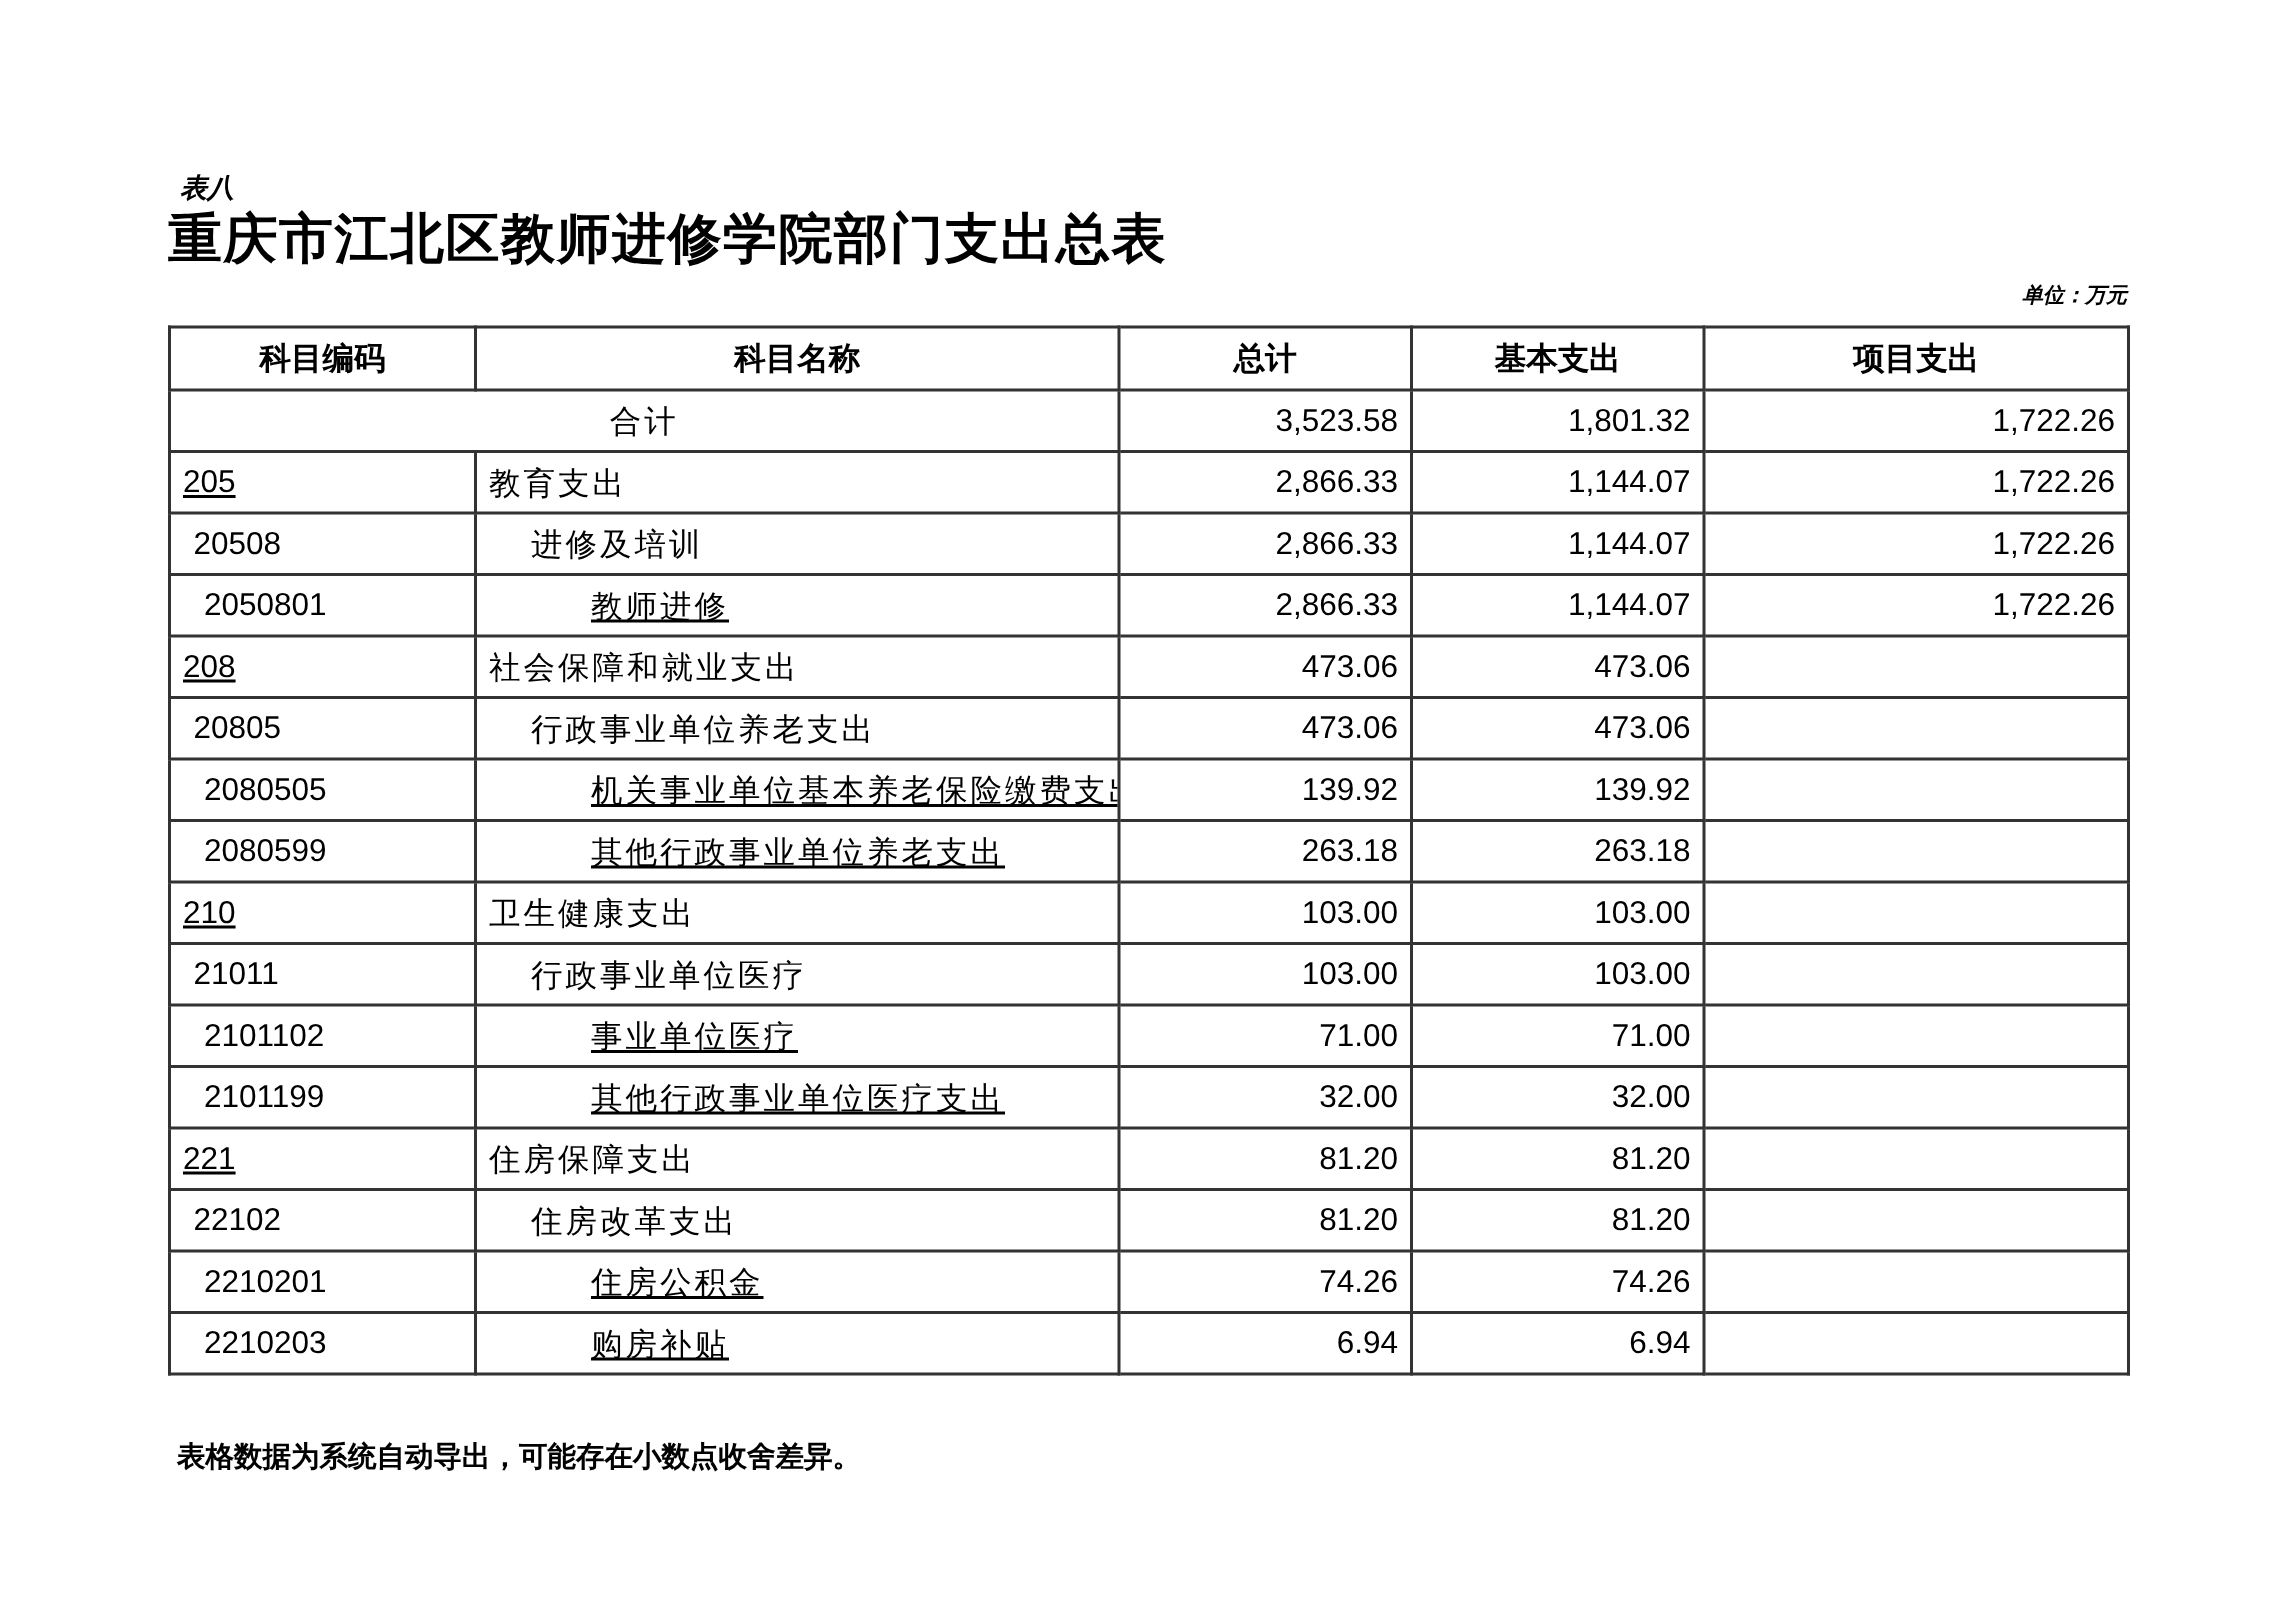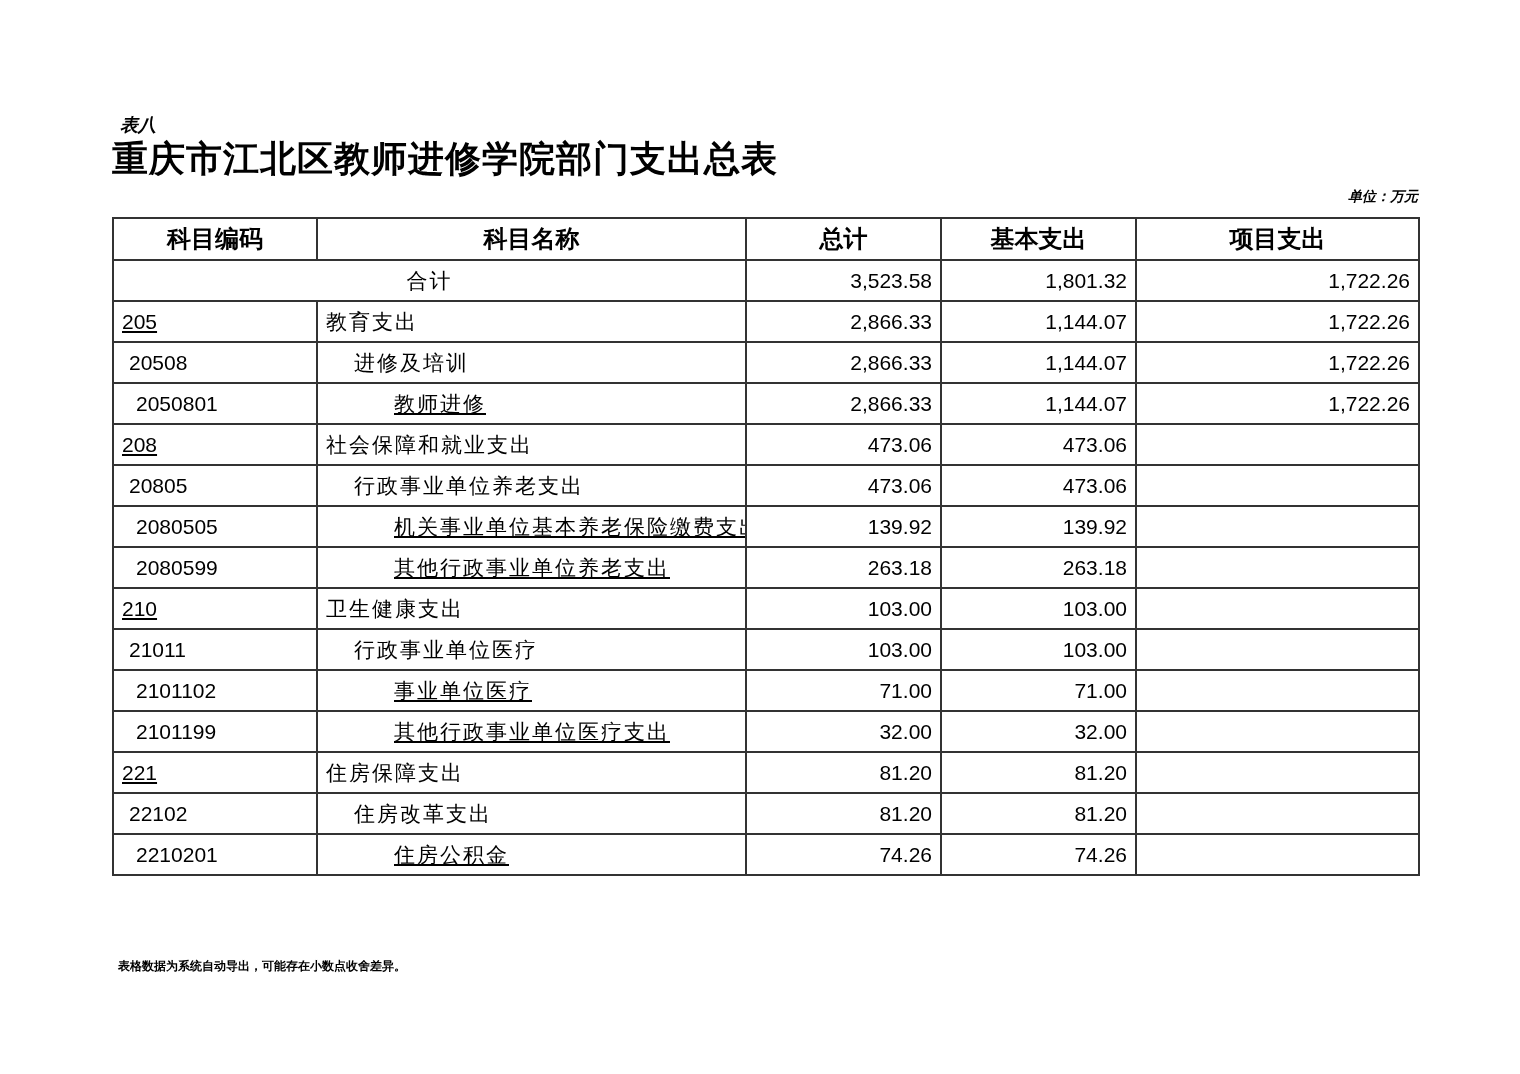--- a/index.html
+++ b/index.html
@@ -41,21 +41,21 @@
     background: #fff;
   }
   table.main th, table.main td {
     border: 2px solid #333333;
     vertical-align: middle;
     overflow: hidden;
     white-space: nowrap;
   }
   table.main th {
     height: 42px;
-    font-size: 24px; font-weight: bold;
+    font-size: 21px; font-weight: bold;
     text-align: center;
     font-family: "Liberation Serif", serif;
   }
   table.main td { height: 41px; font-size: 21px; }
 
   td.c-code {
     text-align: left;
     font-family: "Liberation Sans", sans-serif;
     font-size: 20px;
   }
@@ -79,21 +79,21 @@
   }
   tr.lvl0 td.c-code { padding-left: 8px; text-decoration: underline; }
   tr.lvl1 td.c-code { padding-left: 15px; }
   tr.lvl2 td.c-code { padding-left: 22px; }
   tr.lvl0 td.c-name { padding-left: 8px; }
   tr.lvl1 td.c-name { padding-left: 36px; }
   tr.lvl2 td.c-name { padding-left: 76px; text-decoration: underline; }
 
   .footnote {
     position: absolute; left: 118px; top: 958px;
-    font-size: 12px; font-weight: bold;
+    font-size: 19px; font-weight: bold;
     font-family: "Liberation Serif", serif;
   }
 </style>
 </head>
 <body>
 
 <div class="page">
 
   <div class="table-label">表八</div>
 
@@ -216,18 +216,25 @@
           <td class="c-num">81.20</td>
           <td class="c-num"></td>
         </tr>
         <tr class="lvl2">
           <td class="c-code">2210201</td>
           <td class="c-name">住房公积金</td>
           <td class="c-num">74.26</td>
           <td class="c-num">74.26</td>
           <td class="c-num"></td>
         </tr>
+        <tr class="lvl2">
+          <td class="c-code">2210203</td>
+          <td class="c-name">购房补贴</td>
+          <td class="c-num">6.94</td>
+          <td class="c-num">6.94</td>
+          <td class="c-num"></td>
+        </tr>
       </tbody>
   </table>
 
   <div class="footnote">表格数据为系统自动导出，可能存在小数点收舍差异。</div>
 
 </div>
 
 </body></html>

